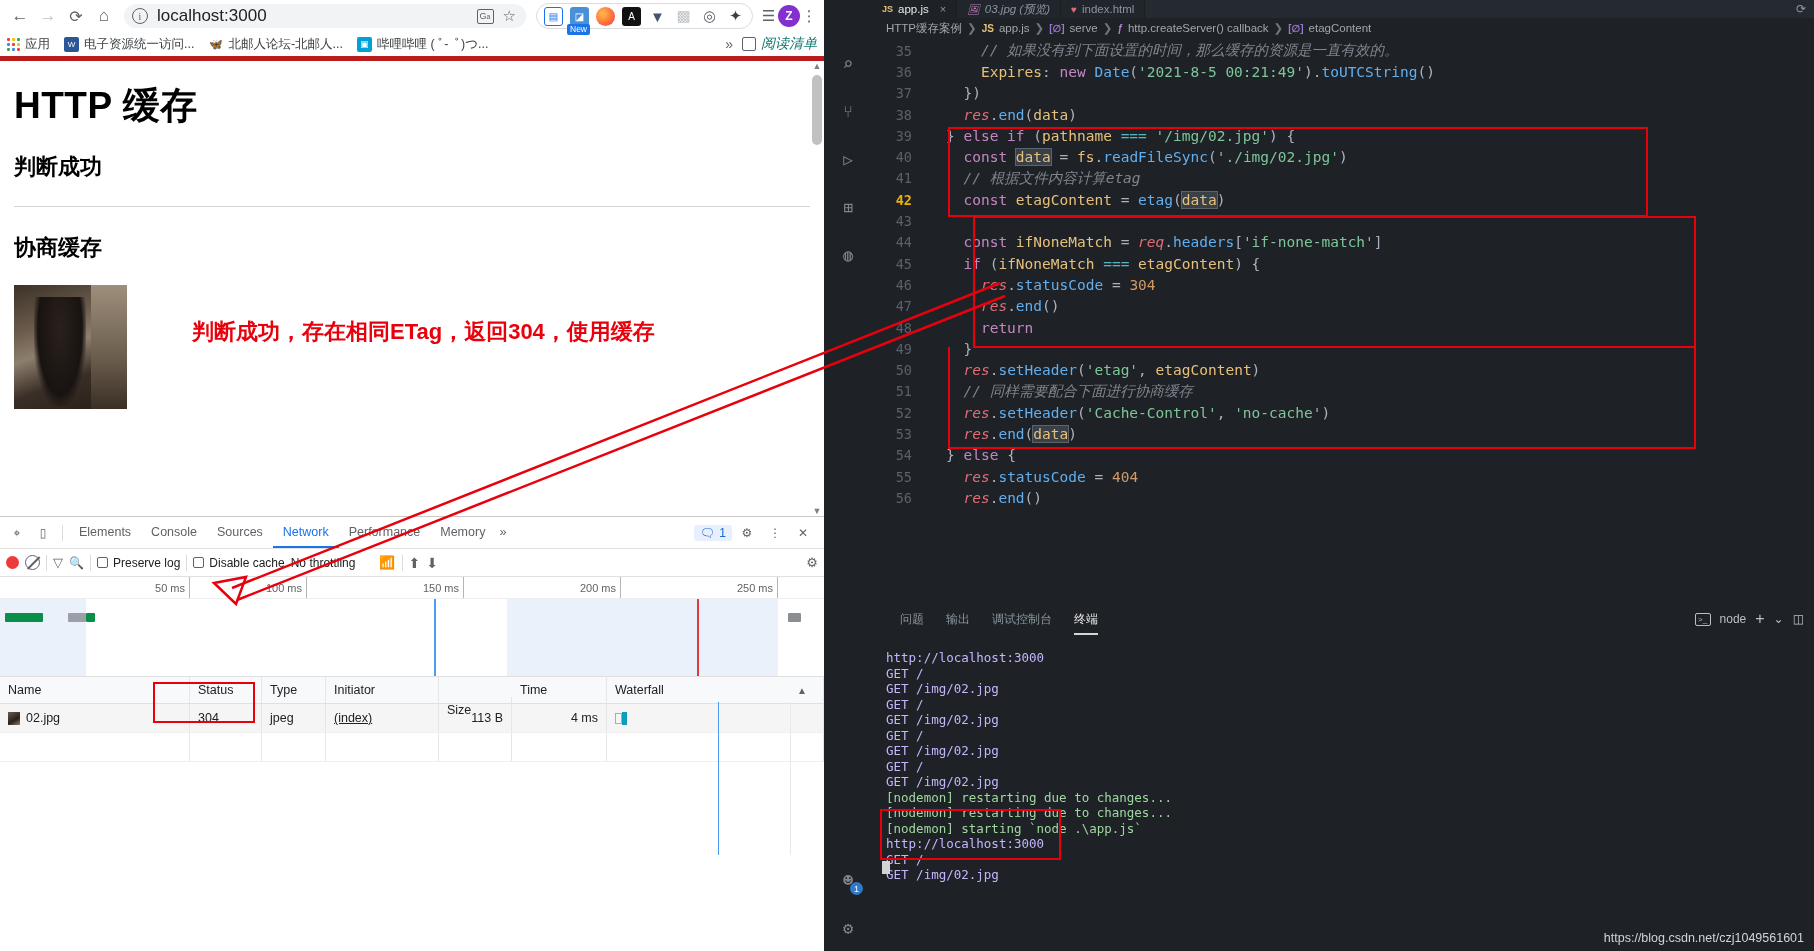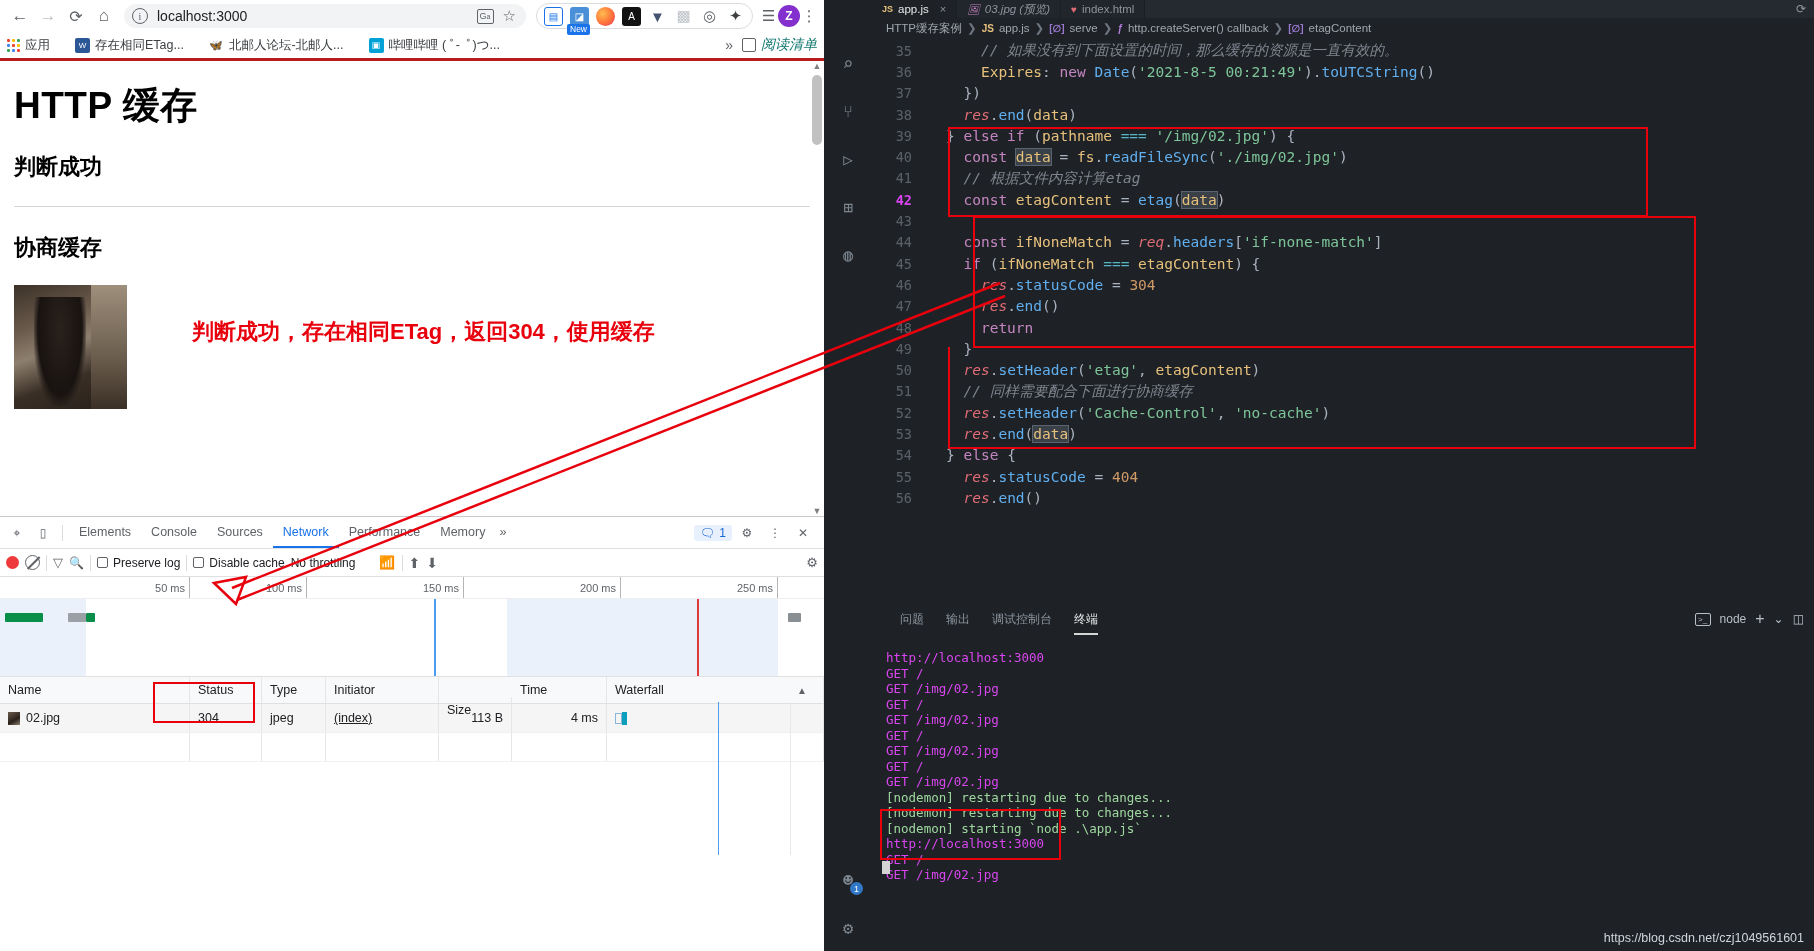--- a/index.html
+++ b/index.html
@@ -8,33 +8,33 @@
 
   
   #browser { position:absolute; left:0; top:0; width:824px; height:951px; background:#fff; overflow:hidden; }
 
   
   .chrome-toolbar { height:32px; display:flex; align-items:center; padding:0 6px; background:#fff; }
   .nav-btn { width:28px; height:28px; display:flex; align-items:center; justify-content:center; color:#5f6368; font-size:17px; border-radius:50%; flex:none; }
   .nav-btn.disabled { color:#bdc1c6; }
   .omnibox { flex:1; height:24px; background:#f1f3f4; border-radius:13px; display:flex; align-items:center; padding:0 8px; margin:0 6px; min-width:0; }
   .omni-icon { width:16px; height:16px; border:1.3px solid #5f6368; border-radius:50%; display:flex; align-items:center; justify-content:center; font-size:10px; color:#5f6368; font-family:"Liberation Serif",serif; flex:none; }
-  .omni-url { margin-left:9px; font-size:14px; color:#202124; white-space:nowrap; overflow:hidden; }
+  .omni-url { margin-left:9px; font-size:17px; color:#202124; white-space:nowrap; overflow:hidden; }
   .omni-right { margin-left:auto; display:flex; align-items:center; gap:9px; padding-right:2px; }
   .trans-ic { width:17px; height:15px; border:1.2px solid #5f6368; border-radius:2px; font-size:9px; color:#5f6368; display:flex; align-items:center; justify-content:center; }
   .star-ic { color:#5f6368; font-size:15px; }
   .ext-group { display:flex; align-items:center; gap:7px; border:1px solid #dadce0; border-radius:14px; padding:1px 7px; margin-left:4px; height:26px; background:#fff; }
   .ext { width:19px; height:19px; border-radius:3px; position:relative; display:flex; align-items:center; justify-content:center; font-size:10px; color:#fff; }
   .newbadge { position:absolute; bottom:-9px; left:-3px; background:#1a73e8; color:#fff; font-size:8.5px; padding:0 3px; border-radius:2px; line-height:11px; }
   .ext-plain { width:19px; height:19px; display:flex; align-items:center; justify-content:center; color:#5f6368; font-size:15px; }
   .avatar-z { width:22px; height:22px; border-radius:50%; background:#8430ce; color:#fff; font-size:12px; display:flex; align-items:center; justify-content:center; font-weight:bold; }
   .kebab { color:#5f6368; font-size:15px; width:18px; text-align:center; }
 
   
-  .bookmarks { height:29px; display:flex; align-items:center; padding:0 7px; gap:25px; border-bottom:3px solid #b91c1c; font-size:12.5px; color:#3c4043; }
+  .bookmarks { height:29px; display:flex; align-items:center; padding:0 7px; gap:14px; border-bottom:5px solid #b91c1c; font-size:12.5px; color:#3c4043; }
   .bm { display:flex; align-items:center; gap:5px; white-space:nowrap; }
   .bm-fav { width:15px; height:15px; border-radius:2px; flex:none; display:flex; align-items:center; justify-content:center; font-size:8px; color:#fff; }
   .apps-grid { display:grid; grid-template-columns:repeat(3,3px); grid-template-rows:repeat(3,3px); gap:2px; }
   .apps-grid i { width:3px; height:3px; border-radius:1px; display:block; }
   .bm-right { margin-left:auto; display:flex; align-items:center; gap:9px; }
   .chev { color:#5f6368; font-size:14px; }
   .readlist { display:flex; align-items:center; gap:5px; font-size:14px; color:#0f766e; white-space:nowrap;font-style:italic; }
   .rl-ic { width:14px; height:14px; border:1.3px solid #5f6368; border-radius:2px; }
 
   
@@ -104,21 +104,21 @@
   .bc-ic { font-size:10px; font-weight:bold; }
 
   .activity-bar { position:absolute; left:0; top:38px; bottom:0; width:48px; background:#1e2227; display:flex; flex-direction:column; align-items:center; padding-top:12px; gap:22px; }
   .act-ic { width:26px; height:26px; display:flex; align-items:center; justify-content:center; color:#7d868f; }
   .act-bottom { position:absolute; bottom:10px; display:flex; flex-direction:column; gap:22px; align-items:center; }
   .badge1 { position:absolute; right:-2px; bottom:-2px; width:13px; height:13px; border-radius:50%; background:#3178c6; color:#fff; font-size:9px; display:flex; align-items:center; justify-content:center; font-family:"Liberation Sans",sans-serif; }
 
   .editor { position:absolute; left:48px; top:38px; right:0; height:566px; background:#1e2227; overflow:hidden; }
   .code-line { height:21.3px; display:flex; align-items:center; font-size:14.5px; white-space:pre; }
   .ln { width:62px; text-align:right; padding-right:22px; color:#5a6169; flex:none; font-size:13.5px; }
-  .ln.cur { color:#d946ef; font-weight:bold; }
+  .ln.cur { color:#eab308; font-weight:bold; }
   .ctext { padding-left:12px; }
   .t-kw { color:#c586c0; }
   .t-var { color:#e6c07b; }
   .t-str { color:#7ec699; }
   .t-fn { color:#61afef; }
   .t-obj { color:#e06c75; font-style:italic; }
   .t-cmt { color:#7f848e; font-style:italic; }
   .t-op { color:#56b6c2; }
   .t-num { color:#d19a66; }
   .t-pl { color:#abb2bf; }
@@ -127,21 +127,21 @@
 
   .editor-redbox { position:absolute; border:2px solid #e8000d; pointer-events:none; }
 
   .panel { position:absolute; left:48px; top:604px; right:0; bottom:0; background:#1e2227; }
   .panel-tabs { height:30px; display:flex; align-items:center; gap:22px; padding-left:28px; font-family:"Liberation Sans",sans-serif; font-size:12px; color:#8b949e; }
   .panel-tab.active { color:#e6e6e6; position:relative; }
   .panel-tab.active::after { content:""; position:absolute; left:0; right:0; bottom:-7px; height:1.5px; background:#d4d4d4; }
   .panel-right { margin-left:auto; display:flex; align-items:center; gap:9px; padding-right:10px; color:#b9bfc6; font-size:12px; font-family:"Liberation Sans",sans-serif; }
   .term-ic { width:16px; height:13px; border:1.2px solid #b9bfc6; border-radius:2px; font-size:8px; display:flex; align-items:center; justify-content:center; }
   .term-out { padding:16px 0 0 14px; font-family:"DejaVu Sans Mono", monospace; font-size:12.5px; line-height:15.5px; color:#9fd89f; position:relative; }
-  .term-out .white { color:#d946ef; }
+  .term-out .white { color:#c4b5fd; }
   .term-redbox { position:absolute; border:2px solid #e8000d; }
   .term-cursor { width:8px; height:13px; background:#d4d4d4; display:inline-block; }
 
   .watermark { position:absolute; right:10px; bottom:6px; font-size:12.5px; color:#cfd5db; font-family:"Liberation Sans",sans-serif; }
 
   
   #arrow-layer { position:absolute; left:0; top:0; width:1814px; height:951px; pointer-events:none; }
 </style>
 </head>
 <body>
@@ -188,21 +188,21 @@
           <i style="background:#ea4335"></i>
           <i style="background:#fbbc05"></i>
         <i style="background:#34a853"></i>
           <i style="background:#4285f4"></i>
           <i style="background:#ea4335"></i>
       </div>
       <span>应用</span>
     </div>
     <div class="bm">
       <span class="bm-fav" style="background:#2b5797;">W</span>
-      <span>存在相同ETag...</span>
+      <span>电子资源统一访问...</span>
     </div>
     <div class="bm">
       <span class="bm-fav" style="background:#fff;color:#e2323a;font-size:11px;">🦋</span>
       <span>北邮人论坛-北邮人...</span>
     </div>
     <div class="bm">
       <span class="bm-fav" style="background:#00a1d6;font-size:9px;">▣</span>
       <span>哔哩哔哩 ( ﾟ- ﾟ)つ...</span>
     </div>
     <div class="bm-right">

